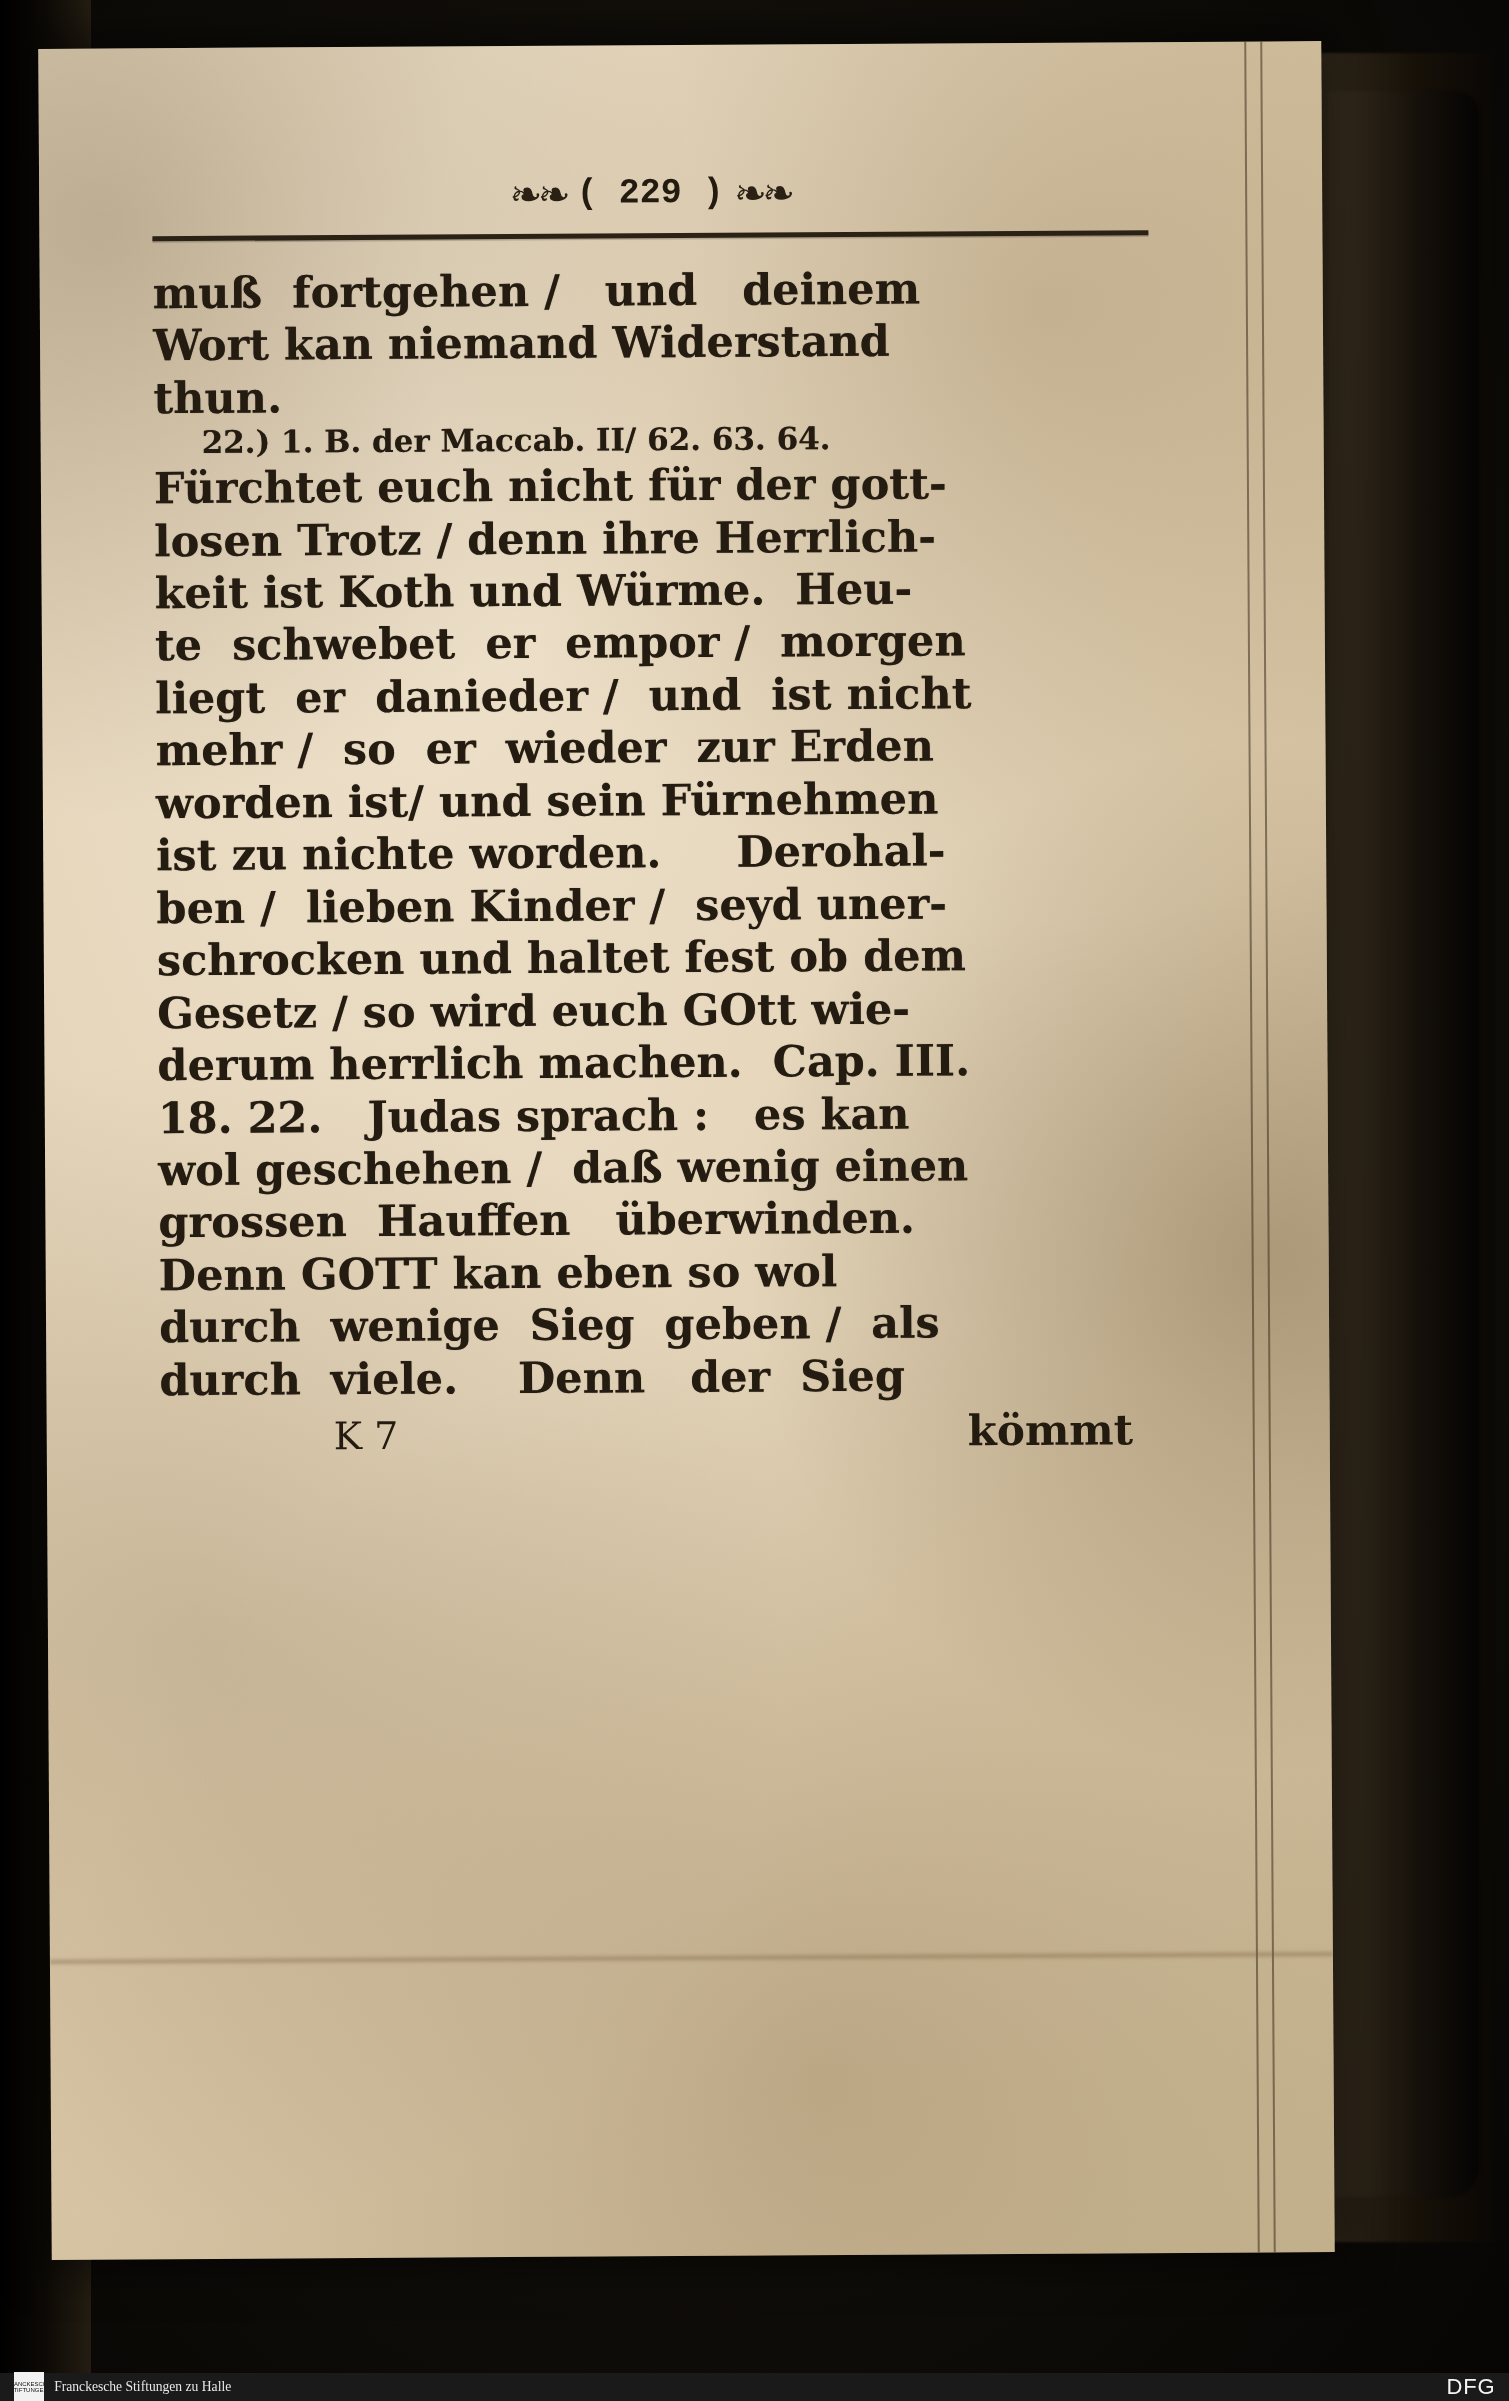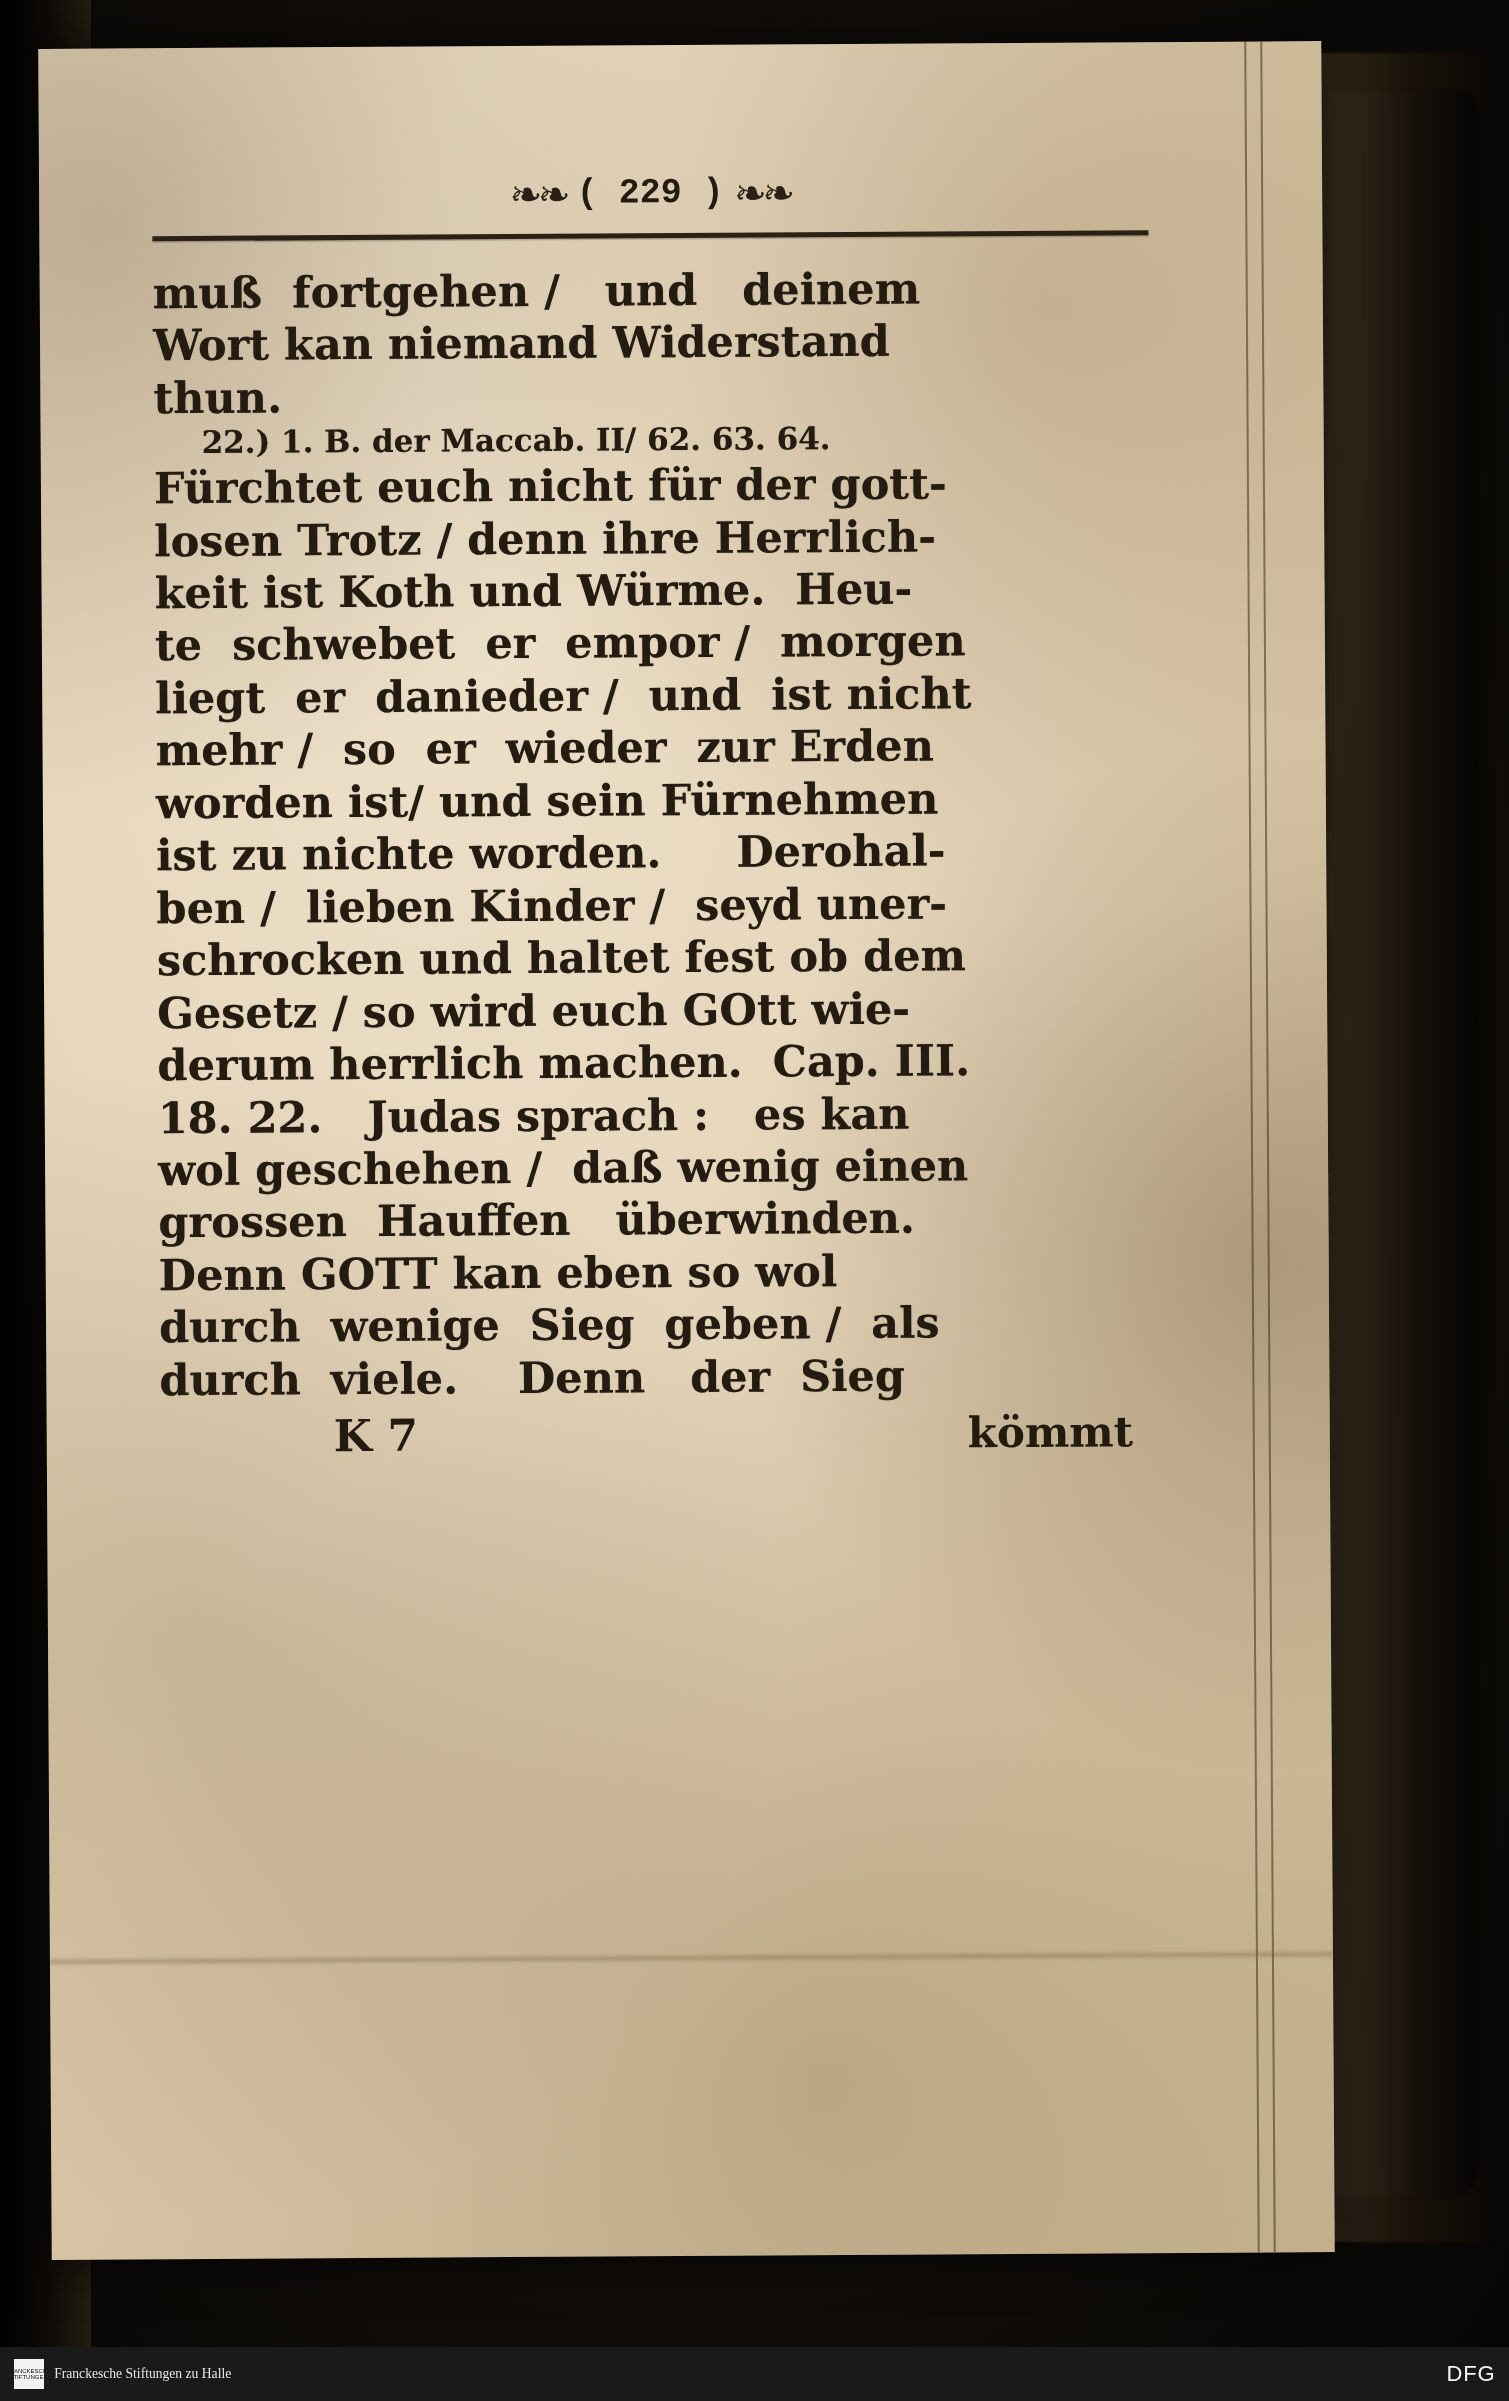--- a/index.html
+++ b/index.html
@@ -159,37 +159,37 @@
   .line-indent { text-indent: 48px; }
 
   .footline {
     display: flex;
     justify-content: space-between;
     align-items: baseline;
     margin-top: 4.5px;
     padding: 0 22.6px 0 174px;
   }
   .sig {
-    font-size: 44px;
-    font-weight: 700;
+    font-size: 38px;
+    font-weight: 400;
     font-family: "DejaVu Serif", serif;
   }
   .catchword {
     font-size: 42px;
     font-weight: 700;
     font-family: "DejaVu Serif", serif;
   }
 
   
   .bottom-bar {
     position: absolute;
     left: 0;
     bottom: 0;
     width: 1509px;
-    height: 54px;
+    height: 28px;
     background: #1a1a1a;
     display: flex;
     align-items: center;
     justify-content: space-between;
     padding: 0 13.6px;
     box-sizing: border-box;
   }
   .bb-left {
     display: flex;
     align-items: center;

